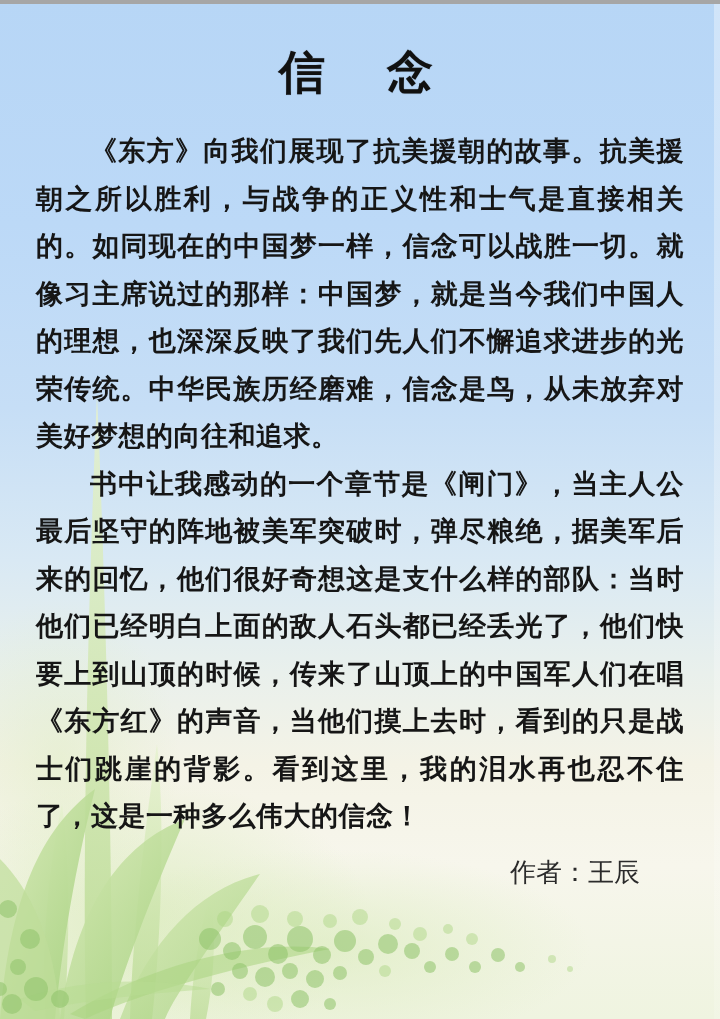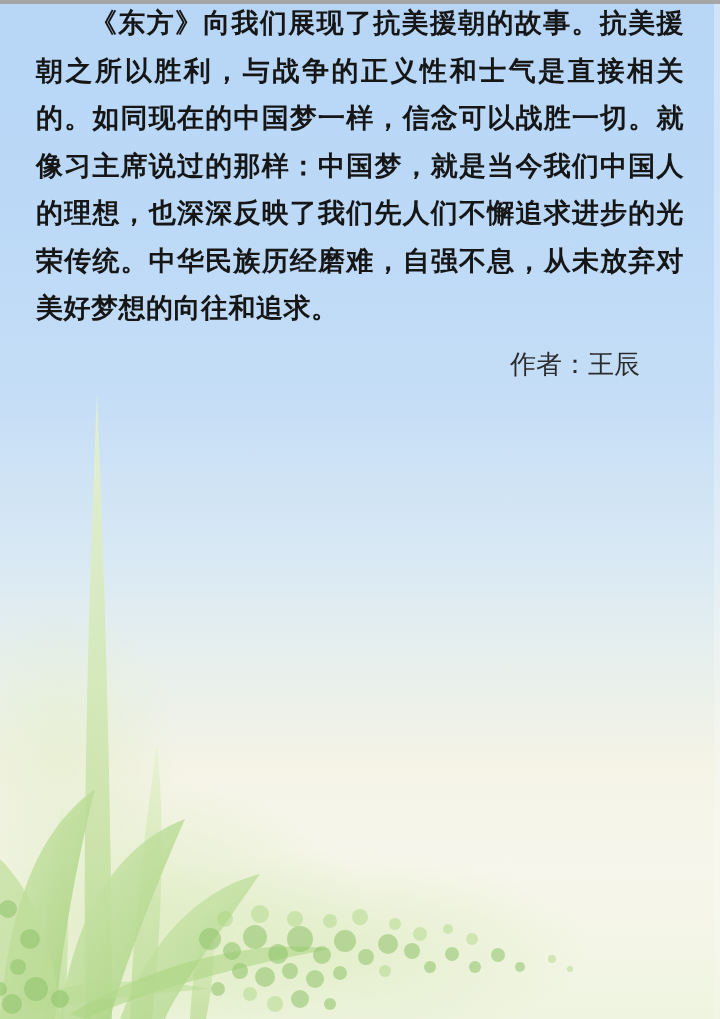--- a/index.html
+++ b/index.html
@@ -160,17 +160,19 @@
       <circle cx="472" cy="640" r="6"></circle>
     <circle cx="250" cy="695" r="7"></circle>
       <circle cx="275" cy="705" r="8"></circle>
       <circle cx="385" cy="672" r="6"></circle>
     <circle cx="552" cy="660" r="4"></circle>
       <circle cx="570" cy="670" r="3"></circle>
   </g>
 </svg>
 
 <div class="content">
+  <h1 class="doc-title">信　念</h1>
   <div class="body-text">
-    <p>《东方》向我们展现了抗美援朝的故事。抗美援朝之所以胜利，与战争的正义性和士气是直接相关的。如同现在的中国梦一样，信念可以战胜一切。就像习主席说过的那样：中国梦，就是当今我们中国人的理想，也深深反映了我们先人们不懈追求进步的光荣传统。中华民族历经磨难，自强不息，从未放弃对美好梦想的向往和追求。</p>
+    <p>《东方》向我们展现了抗美援朝的故事。抗美援朝之所以胜利，与战争的正义性和士气是直接相关的。如同现在的中国梦一样，信念可以战胜一切。就像习主席说过的那样：中国梦，就是当今我们中国人的理想，也深深反映了我们先人们不懈追求进步的光荣传统。中华民族历经磨难，信念是鸟，从未放弃对美好梦想的向往和追求。</p>
+    <p>书中让我感动的一个章节是《闸门》，当主人公最后坚守的阵地被美军突破时，弹尽粮绝，据美军后来的回忆，他们很好奇想这是支什么样的部队：当时他们已经明白上面的敌人石头都已经丢光了，他们快要上到山顶的时候，传来了山顶上的中国军人们在唱《东方红》的声音，当他们摸上去时，看到的只是战士们跳崖的背影。看到这里，我的泪水再也忍不住了，这是一种多么伟大的信念！</p>
   </div>
   <div class="signature">作者：王辰</div>
 </div>
 
 </body></html>

